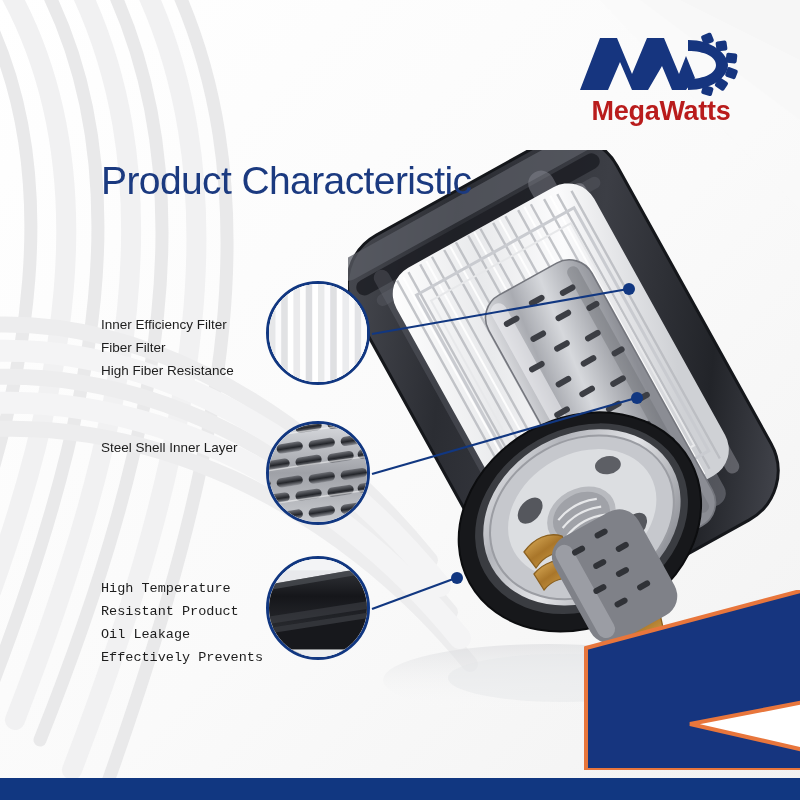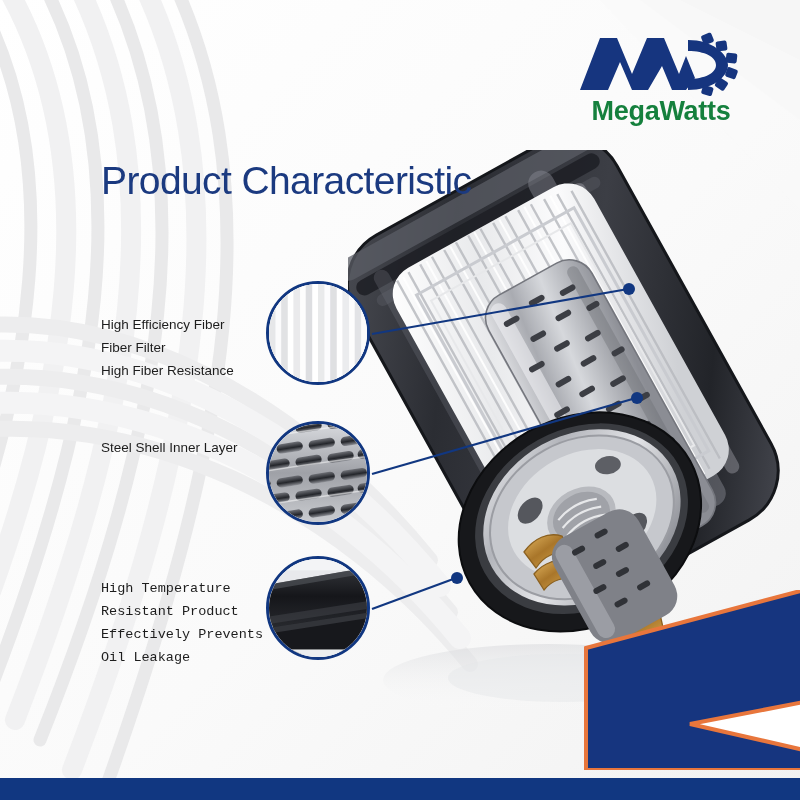--- a/index.html
+++ b/index.html
@@ -22,21 +22,21 @@
 
   
   .logo-block {
     position:absolute; right:44px; top:32px;
     width:190px; text-align:center;
   }
   .logo-mark { display:block; width:170px; height:64px; margin:0 auto; }
   .logo-word {
     display:block;
     font-size:27px; font-weight:bold;
-    color:#15803d; letter-spacing:-0.3px;
+    color:#b91c1c; letter-spacing:-0.3px;
     margin-top:2px; line-height:1;
   }
 
   
   .page-title {
     position:absolute; left:101px; top:159px;
     font-size:39px; font-weight:normal;
     color:#1b3a80; letter-spacing:-0.6px;
     white-space:nowrap;
   }
@@ -317,21 +317,21 @@
       <line x1="372" y1="609" x2="456" y2="578"></line>
     </g>
     <g fill="#113781">
       <circle cx="629" cy="289" r="6"></circle>
       <circle cx="637" cy="398" r="6"></circle>
       <circle cx="457" cy="578" r="6"></circle>
     </g>
   </svg>
 
   <div class="feature" id="feat-0">
-    <div class="feature-line">High Efficiency Fiber</div>
+    <div class="feature-line">Inner Efficiency Filter</div>
     <div class="feature-line">Fiber Filter</div>
     <div class="feature-line">High Fiber Resistance</div>
   </div>
   <div class="bubble" id="bub-0">
     <svg viewBox="0 0 104 104" preserveAspectRatio="none">
       <rect width="104" height="104" fill="#f4f5f6"></rect>
       <g>
         <rect x="0" y="0" width="7" height="104" fill="#e3e4e6"></rect>
         <rect x="7" y="0" width="6" height="104" fill="#fbfbfc"></rect>
         <rect x="13" y="0" width="7" height="104" fill="#dddee1"></rect>
@@ -412,22 +412,22 @@
         <path d="M-5,14 q52,-8 112,-16"></path>
         <path d="M-5,50 q52,-8 112,-16"></path>
         <path d="M-5,86 q52,-8 112,-16"></path>
       </g>
     </svg>
   </div>
 
   <div class="feature" id="feat-2">
     <div class="feature-line">High Temperature</div>
     <div class="feature-line">Resistant Product</div>
+    <div class="feature-line">Oil Leakage</div>
     <div class="feature-line">Effectively Prevents</div>
-    <div class="feature-line">Oil Leakage</div>
   </div>
   <div class="bubble" id="bub-2">
     <svg viewBox="0 0 104 104" preserveAspectRatio="none">
       <defs>
         <linearGradient id="rubg" x1="0" y1="0" x2="0" y2="1">
           <stop offset="0%" stop-color="#34363b"></stop>
           <stop offset="45%" stop-color="#15161a"></stop>
           <stop offset="100%" stop-color="#2a2c31"></stop>
         </linearGradient>
       </defs>

